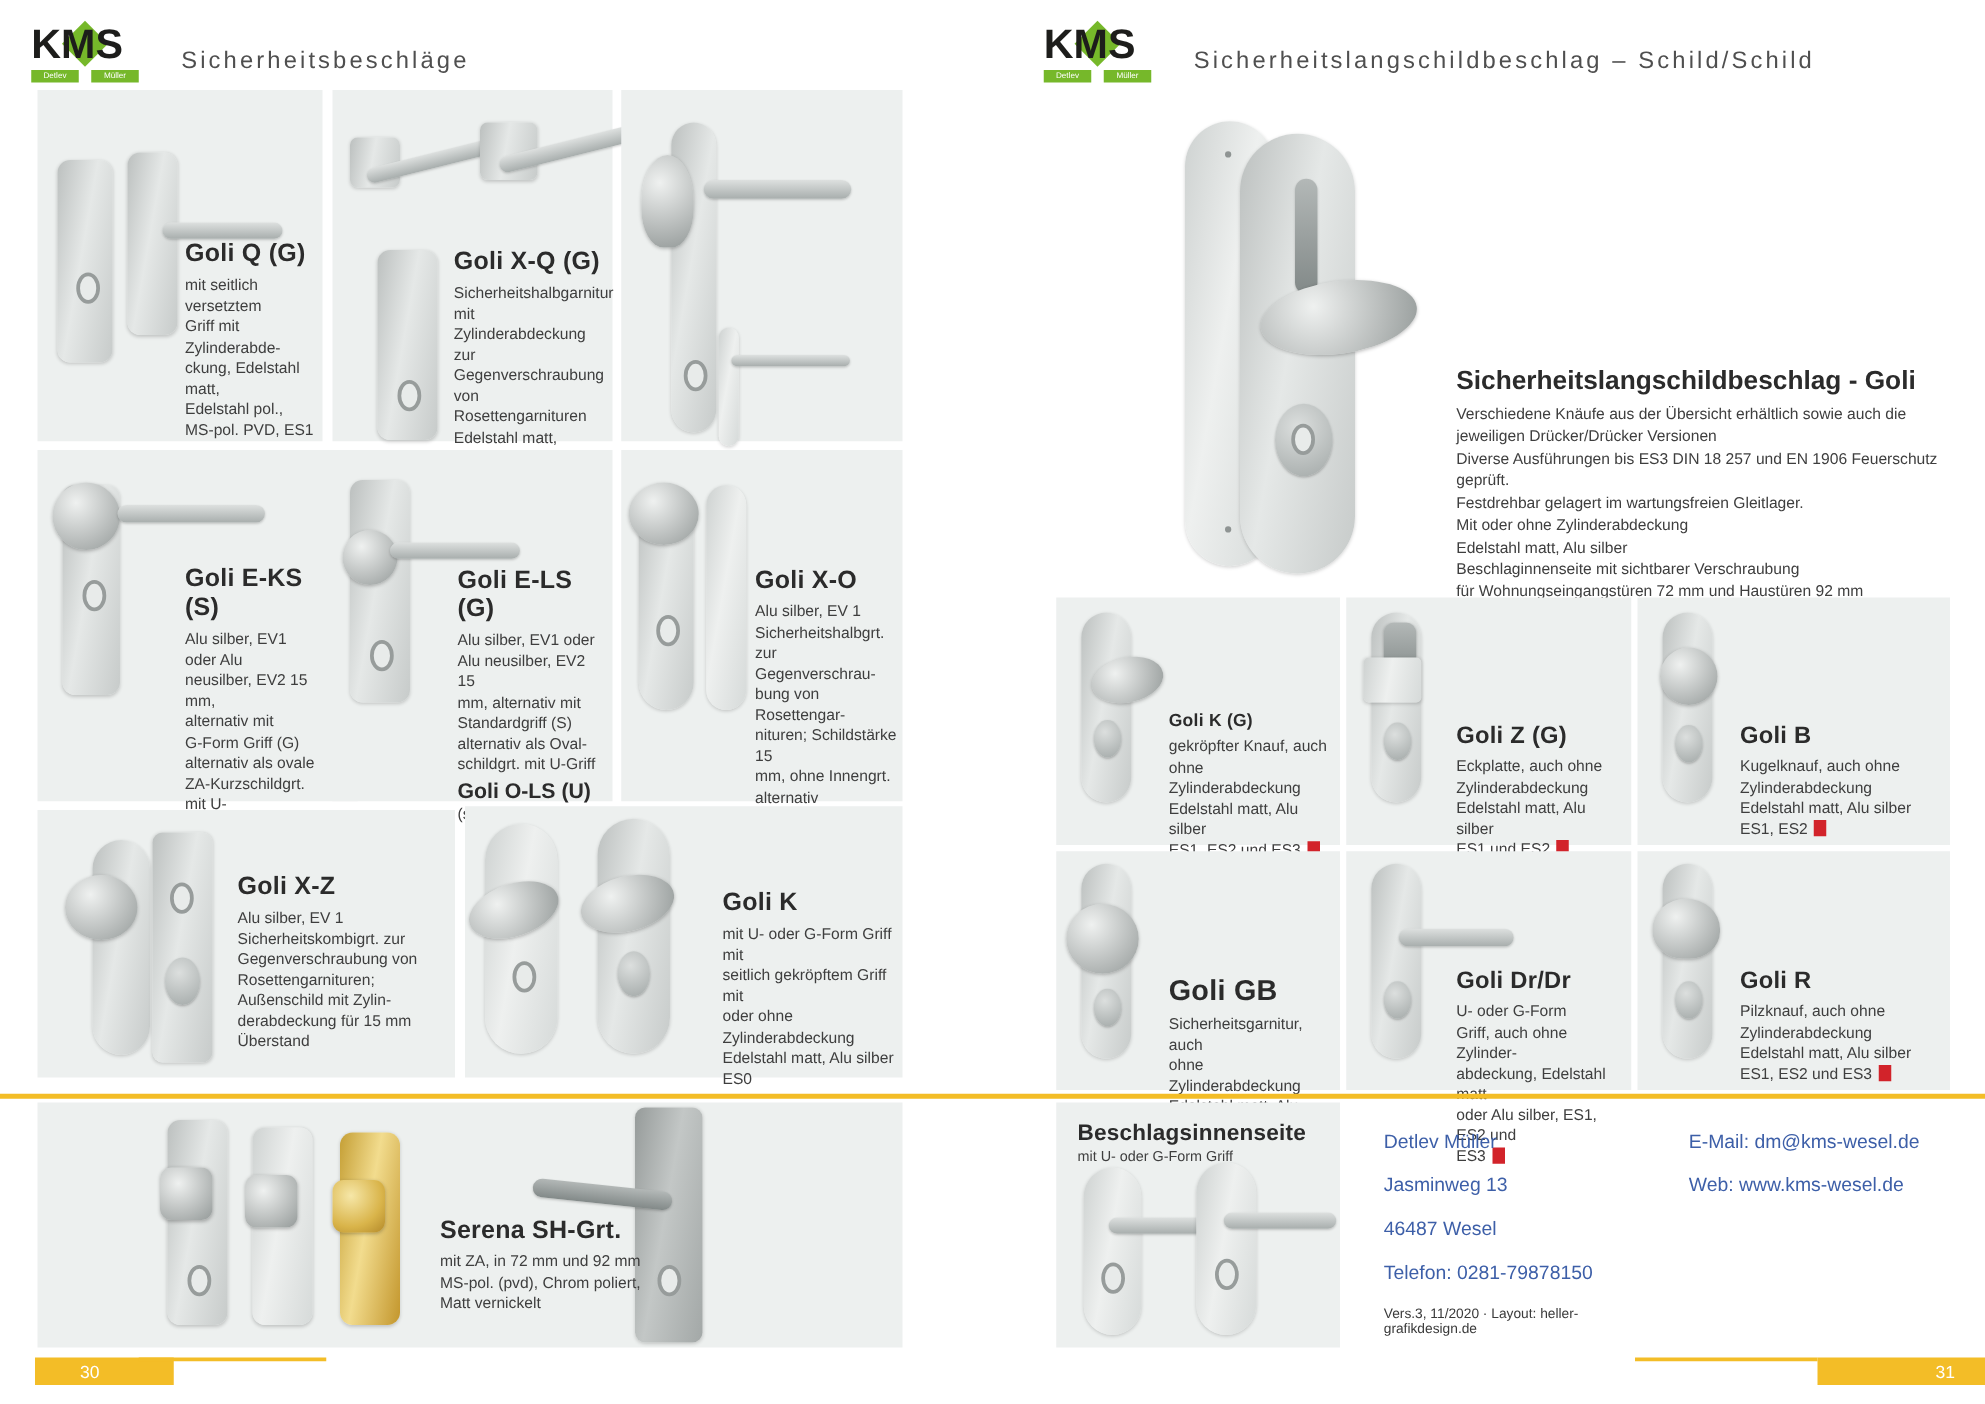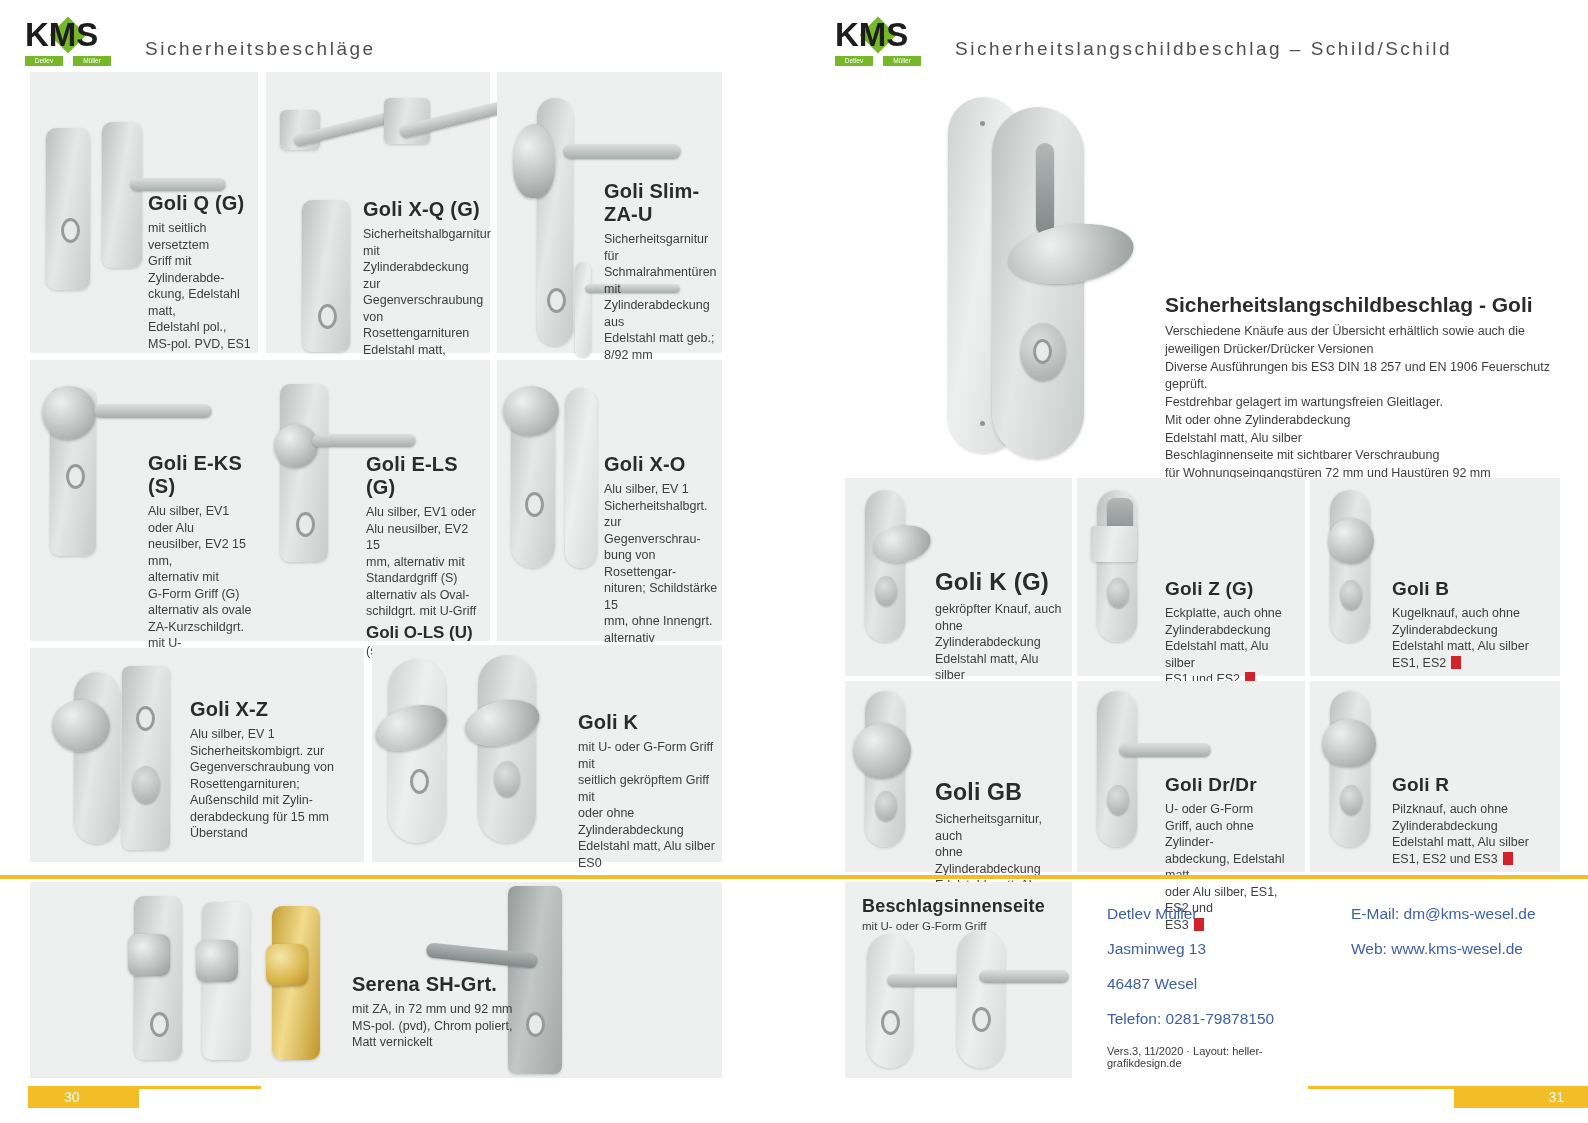--- a/index.html
+++ b/index.html
@@ -106,31 +106,20 @@
 
   <div class="card" style="left:497px;top:72px;width:225px;height:281px;">
     <div class="art">
       <i class="sh plate" style="left:40px;top:26px;width:36px;height:248px;border-radius:18px;"></i>
       <i class="sh knob" style="left:16px;top:52px;width:42px;height:74px;border-radius:50% 50% 42% 42%;"></i>
       <i class="sh lever" style="left:66px;top:72px;width:118px;height:15px;"></i>
       <i class="sh kh" style="left:50px;top:216px;"></i>
       <i class="sh plate light" style="left:78px;top:190px;width:16px;height:95px;border-radius:8px;"></i>
       <i class="sh lever" style="left:88px;top:212px;width:95px;height:9px;"></i>
     </div>
-    <div class="txt" style="left:107px;top:108px;width:116px;">
-      <h3>Goli Slim-ZA-U</h3>
-      <p class="pre">Sicherheitsgarnitur für
-Schmalrahmentüren mit
-Zylinderabdeckung aus
-Edelstahl matt geb.;
-8/92 mm</p>
-      <p class="pre note">auch als Drücker/Dr.-Grt.</p>
-      <p class="pre alt">Goli Slim
-Dr/Dr-ZA-U</p>
-    </div>
   </div>
 
   <div class="card" style="left:30px;top:360px;width:228px;height:281px;padding-left:28px;">
     <div class="art">
       <i class="sh plate" style="left:20px;top:28px;width:46px;height:168px;"></i>
       <i class="sh knob" style="left:12px;top:26px;width:54px;height:54px;"></i>
       <i class="sh kh" style="left:36px;top:104px;"></i>
       <i class="sh lever" style="left:64px;top:44px;width:118px;height:14px;"></i>
     </div>
     <div class="txt" style="left:118px;top:92px;width:108px;">
@@ -279,21 +268,21 @@
 für Wohnungseingangstüren 72 mm und Haustüren 92 mm</p>
   </div>
 
   <div class="card" style="left:845px;top:478px;width:227px;height:198px;">
     <div class="art">
       <i class="sh plate" style="left:20px;top:12px;width:40px;height:152px;border-radius:20px;"></i>
       <i class="sh knob" style="left:28px;top:48px;width:58px;height:36px;transform:rotate(-12deg);"></i>
       <i class="sh cyl" style="left:30px;top:98px;width:22px;height:30px;"></i>
     </div>
     <div class="txt" style="left:90px;top:90px;width:130px;">
-      <h3 style="font-size:24px;">Goli K (G)</h3>
+      <h3 style="font-size:14px;">Goli K (G)</h3>
       <p class="pre">gekröpfter Knauf, auch
 ohne Zylinderabdeckung
 Edelstahl matt, Alu silber</p>
       <p><span>ES1, ES2 und ES3</span><span class="red-sq"></span></p>
     </div>
   </div>
 
   <div class="card" style="left:1077px;top:478px;width:228px;height:198px;">
     <div class="art">
       <i class="sh plate" style="left:20px;top:12px;width:40px;height:152px;border-radius:20px;"></i>

